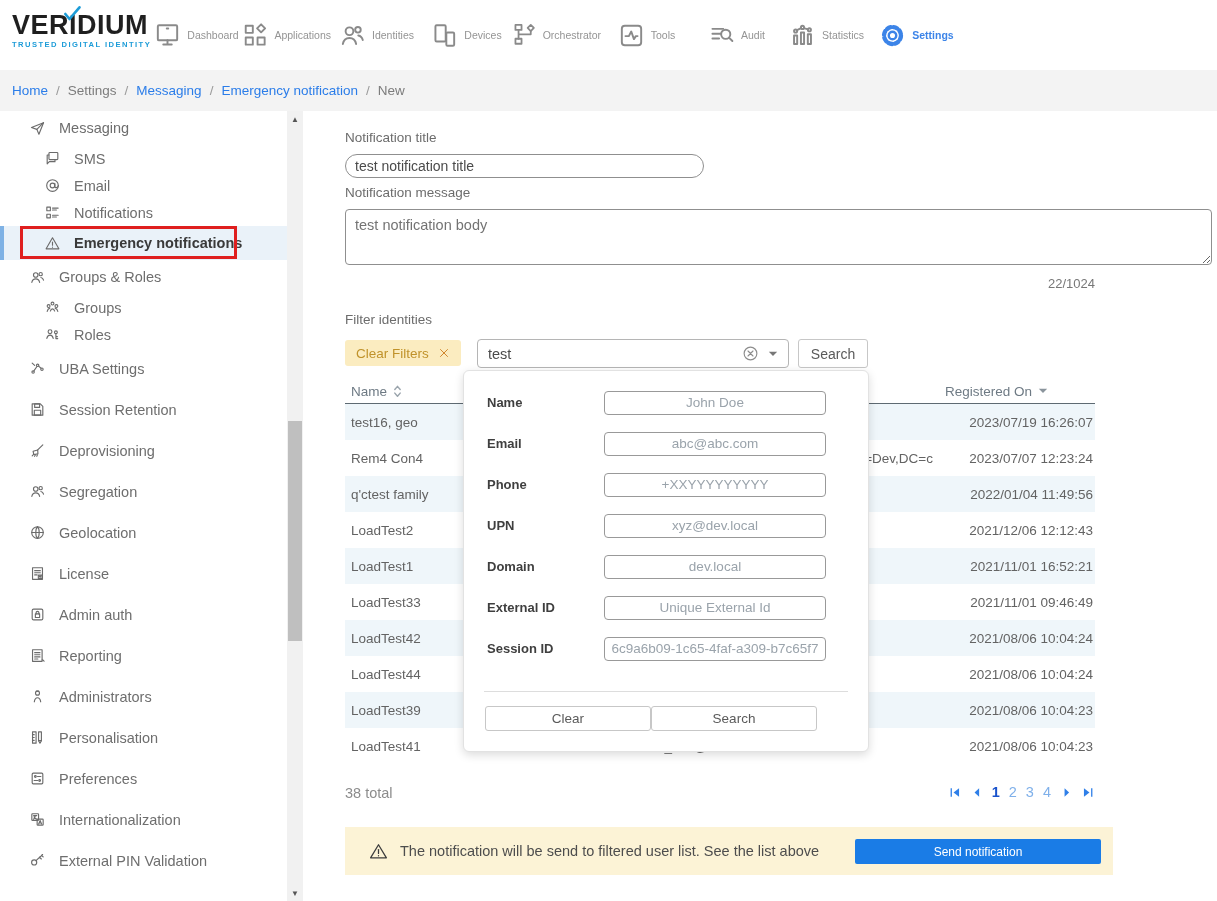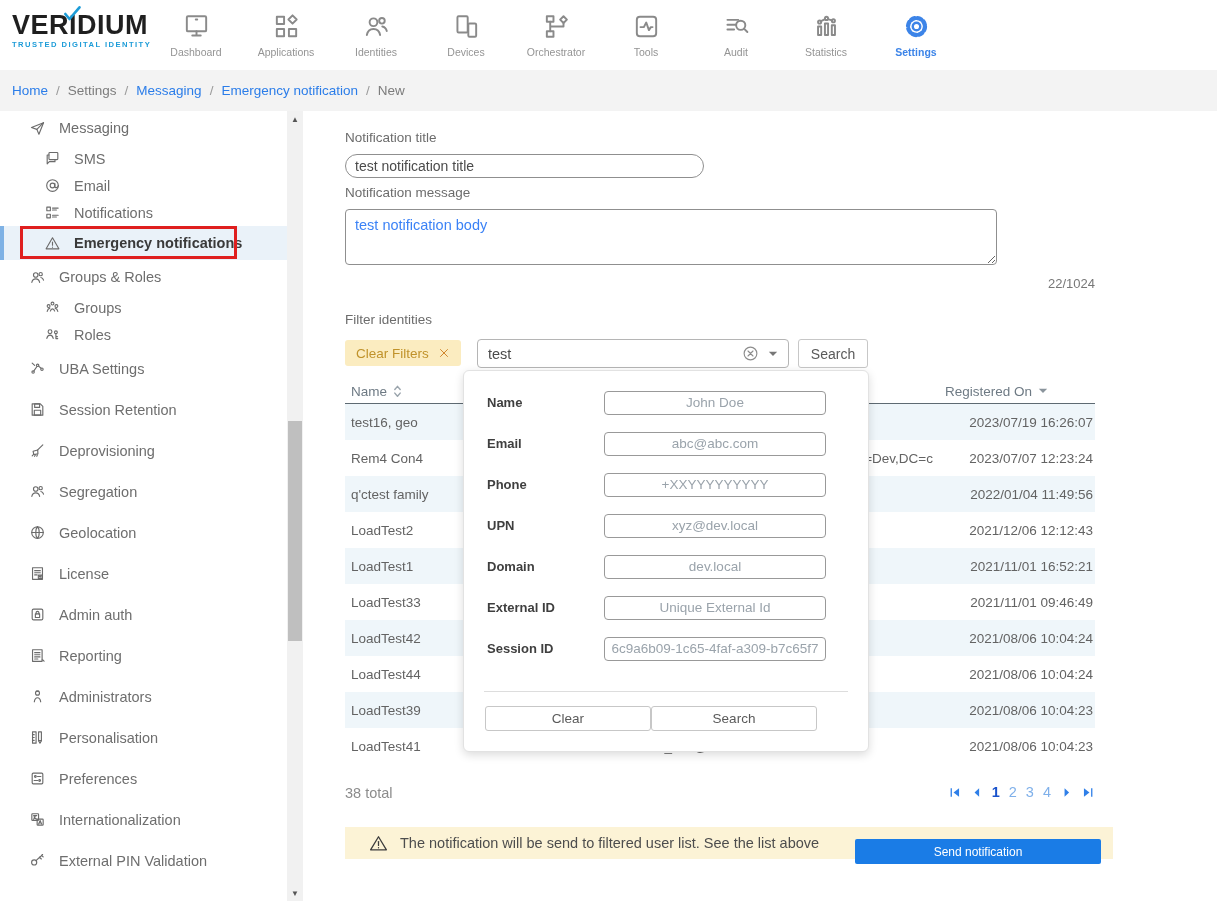--- a/index.html
+++ b/index.html
@@ -8,21 +8,21 @@
   svg { stroke:currentColor; fill:none; stroke-width:1.6; stroke-linecap:round; stroke-linejoin:round; display:block; }
 
   
   .topnav { position:absolute; left:0; top:0; width:1217px; height:70px; background:#fff; }
   .logo { position:absolute; left:12px; top:11px; width:140px; }
   .logo-name { font-size:27px; font-weight:800; color:#1f1f1f; letter-spacing:.5px; line-height:28px; }
   .logo-check { position:absolute; left:50px; top:-7px; width:20px; height:16px; color:#1d9cd8; }
   .logo-check svg { stroke-width:3.2; }
   .logo-tag { font-size:7.6px; font-weight:700; color:#1d9cd8; letter-spacing:1.45px; margin-top:1px; }
   .nav-items { position:absolute; left:151px; top:0; height:70px; display:flex; }
-  .nav-item { width:90px; height:70px; display:flex; flex-direction:column; align-items:center; justify-content:center; gap:5px; cursor:pointer; color:#8f8f8f; }
+  .nav-item { width:90px; height:70px; display:flex; flex-direction:row; align-items:center; justify-content:center; gap:5px; cursor:pointer; color:#8f8f8f; }
   .nav-item .nico { width:29px; height:29px; color:#8a8a8a; }
   .nav-item .nlab { font-size:10.5px; color:#949494; }
   .nav-item.active .nico { color:#3c84e8; }
   .nav-item.active .nlab { color:#3c84e8; font-weight:700; }
 
   
   .breadcrumb { position:absolute; left:0; top:70px; width:1217px; height:41px; background:#f3f3f3; display:flex; align-items:center; padding-left:12px; font-size:13.5px; }
   .bc-sep { color:#9a9a9a; margin:0 8px; }
   .bc-link { color:#2b7de9; cursor:pointer; }
   .bc-text { color:#7c7c7c; }
@@ -39,21 +39,21 @@
   .red-annot { position:absolute; left:20px; top:115px; width:217px; height:33px; border:3px solid #df1f1f; z-index:6; pointer-events:none; }
   .sb-scroll { position:absolute; left:287px; top:0; width:16px; height:790px; background:#f1f1f1; }
   .sb-scroll .arr { position:absolute; left:0; width:16px; height:16px; color:#555; display:flex; align-items:center; justify-content:center; font-size:8px; cursor:pointer; }
   .sb-scroll .arr.up { top:0; }
   .sb-scroll .arr.dn { bottom:0; }
   .sb-scroll .thumb { position:absolute; left:1px; top:310px; width:14px; height:220px; background:#bfbfbf; cursor:pointer; }
 
   
   .flabel { position:absolute; left:345px; font-size:13.5px; color:#6c6c6c; }
   .title-input { position:absolute; left:345px; top:154px; width:359px; height:24px; border:1px solid #8f8f8f; border-radius:12px; font-family:inherit; font-size:14px; color:#4a4a4a; padding:0 9px; }
-  .msg-area { position:absolute; left:345px; top:209px; width:652px; height:56px; border:1px solid #8f8f8f; border-radius:4px; font-family:inherit; font-size:14.5px; color:#3b82f6; padding:7px 9px; resize:both; }
+  .msg-area { position:absolute; left:345px; top:209px; width:867px; height:56px; border:1px solid #8f8f8f; border-radius:4px; font-family:inherit; font-size:14.5px; color:#737373; padding:7px 9px; resize:both; }
   .counter { position:absolute; left:945px; top:276px; width:150px; text-align:right; font-size:13px; color:#777; }
 
   
   .chip { position:absolute; left:345px; top:340px; width:116px; height:26px; background:#fbecc0; border-radius:3px; display:flex; align-items:center; justify-content:center; gap:9px; cursor:pointer; }
   .chip .ctext { font-size:13.5px; color:#c0922a; }
   .chip .cx { width:12px; height:12px; color:#d1872e; }
   .chip .cx svg { stroke-width:2; }
   .combo { position:absolute; left:477px; top:339px; width:312px; height:29px; border:1px solid #b5b5b5; border-radius:4px; background:#fff; display:flex; align-items:center; }
   .combo input { flex:1; border:none; outline:none; font-family:inherit; font-size:14.5px; color:#4a4a4a; padding-left:10px; background:transparent; }
   .combo .clr { width:17px; height:17px; color:#8c8c8c; margin-right:9px; cursor:pointer; }
@@ -88,21 +88,21 @@
 
   
   .total { position:absolute; left:345px; top:785px; font-size:14.5px; color:#8c8c8c; }
   .pager { position:absolute; top:784px; left:940px; width:155px; display:flex; align-items:center; justify-content:flex-end; gap:9px; }
   .pager .pgic { width:13px; height:13px; color:#2f7fe8; cursor:pointer; }
   .pager .pgic svg { fill:#2f7fe8; stroke:none; }
   .pager .pgnum { font-size:14.5px; color:#7fb0ea; cursor:pointer; }
   .pager .pgnum.active { color:#1952cc; font-weight:700; }
 
   
-  .banner { position:absolute; left:345px; top:827px; width:768px; height:32px; background:#fcf3d6; display:flex; align-items:center; }
+  .banner { position:absolute; left:345px; top:827px; width:768px; height:48px; background:#fcf3d6; display:flex; align-items:center; }
   .banner .wic { width:19px; height:19px; color:#3c3c3c; margin-left:24px; flex:0 0 19px; }
   .banner .btext { font-size:14.5px; color:#4d4d4d; margin-left:12px; }
   .send-btn { position:absolute; right:12px; top:12px; width:246px; height:25px; background:#1a7ce6; border:none; border-radius:2px; color:#fff; font-family:inherit; font-size:12px; cursor:pointer; }
 </style>
 </head>
 <body>
 
 <header class="topnav">
   <div class="logo">
     <div style="position:relative;">

